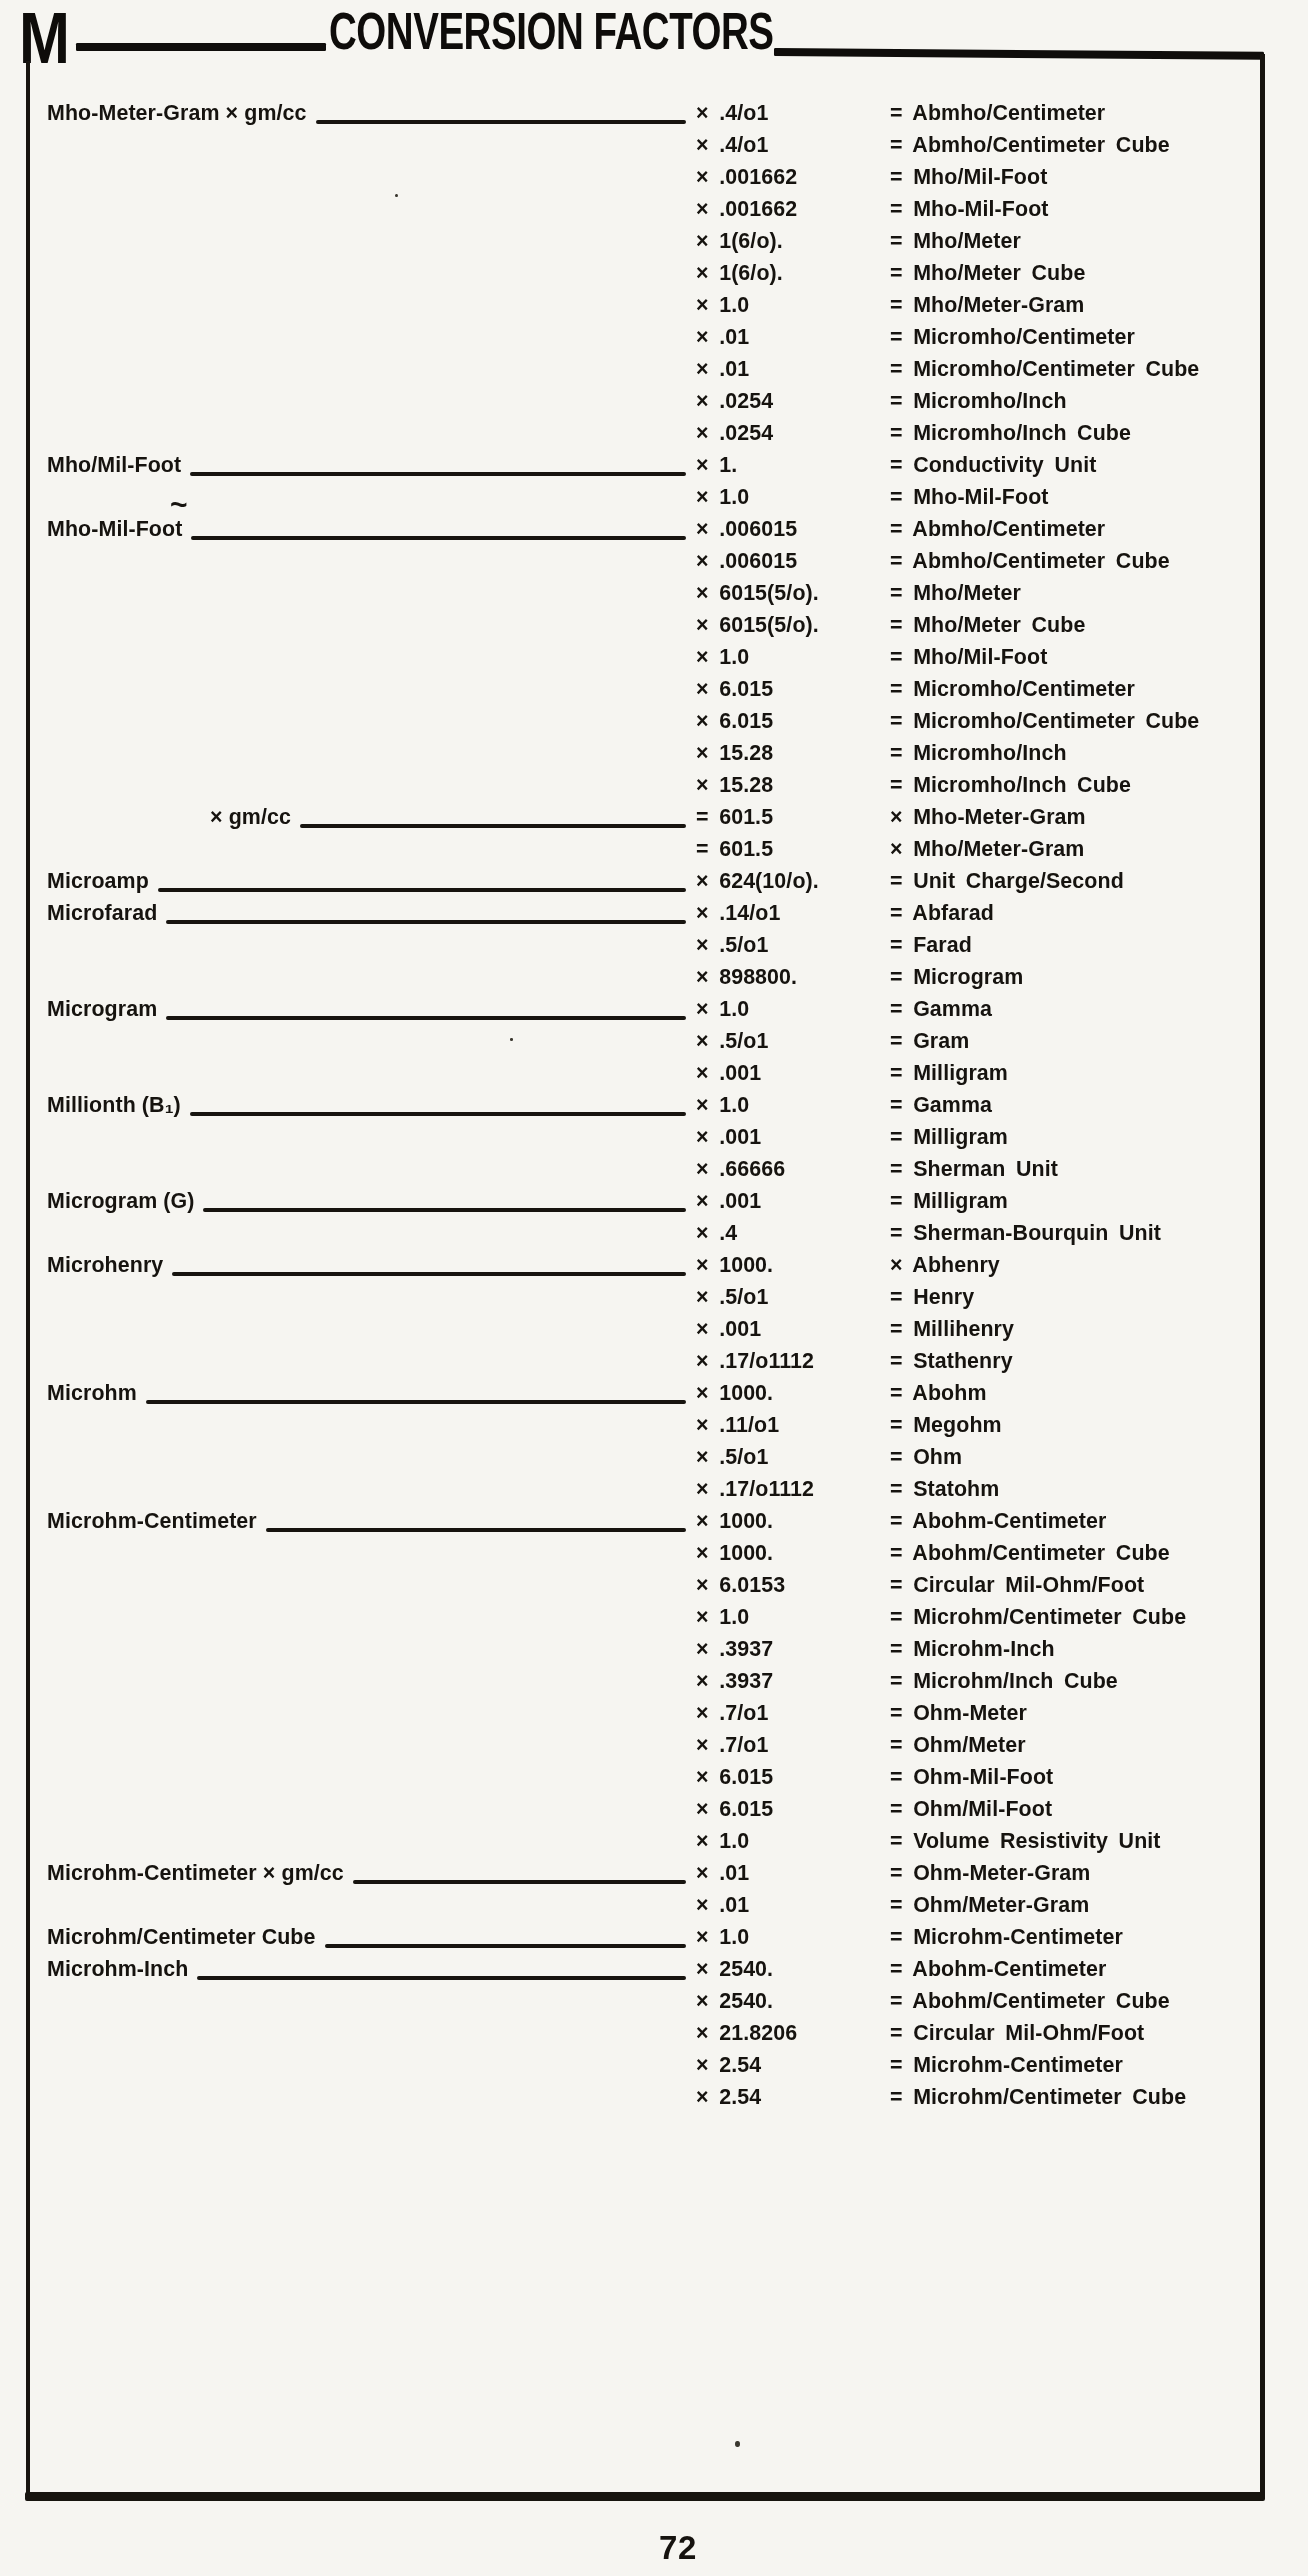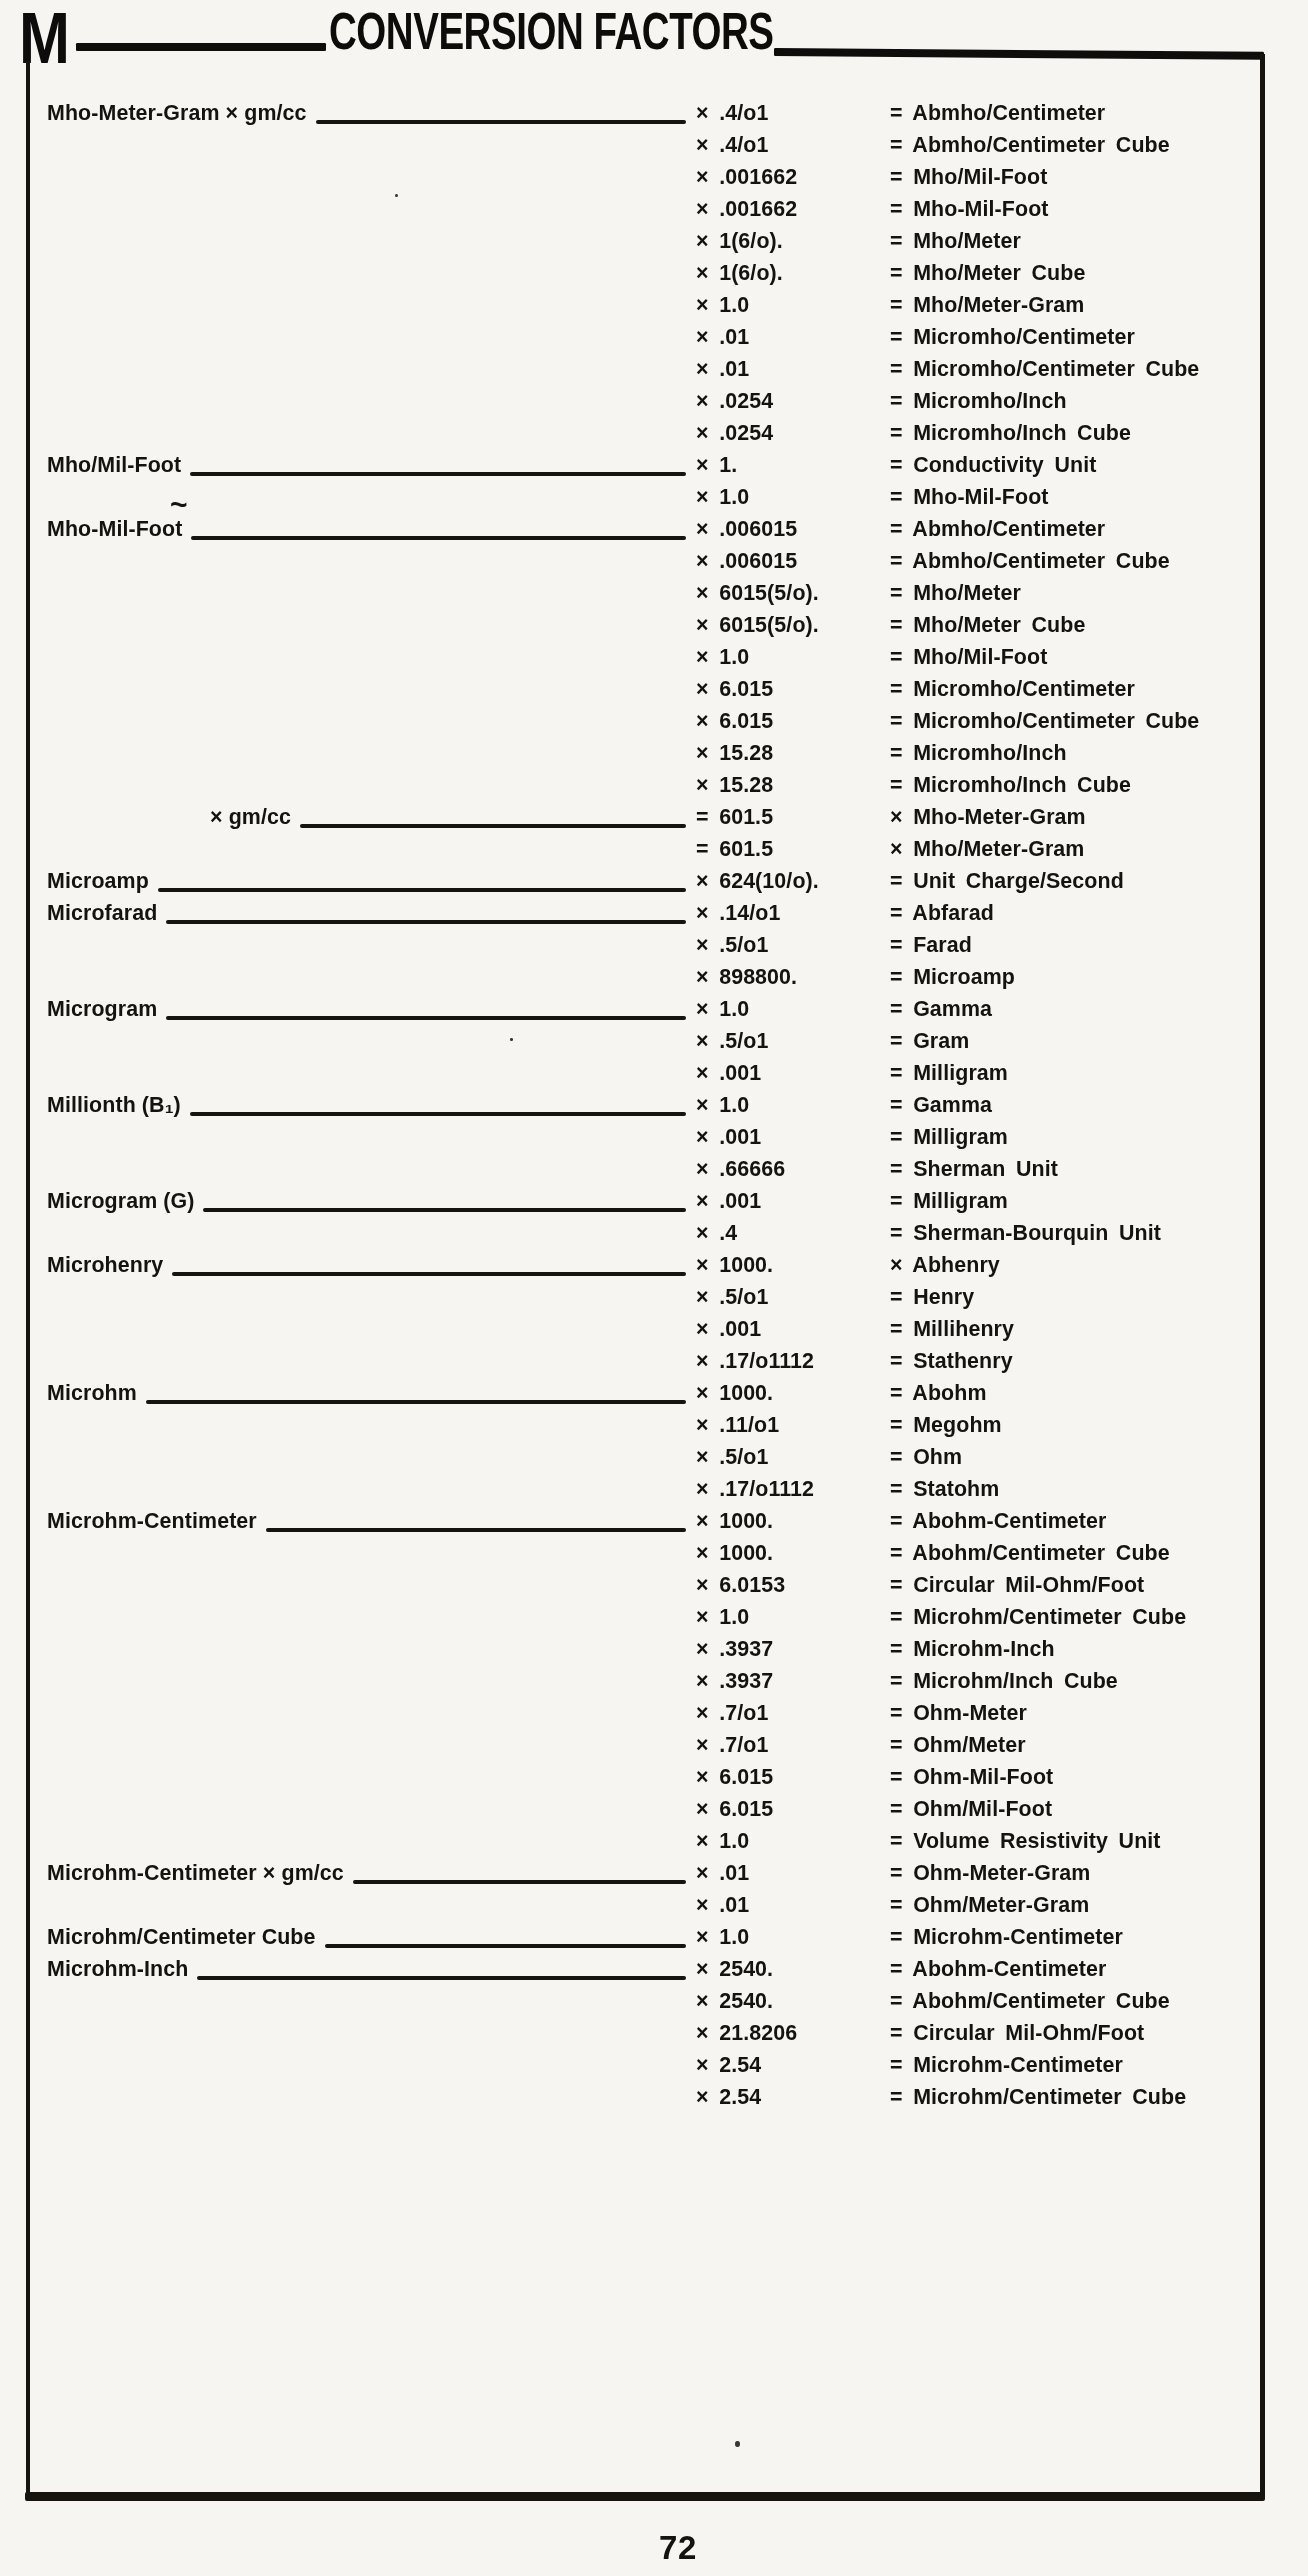--- a/index.html
+++ b/index.html
@@ -291,21 +291,21 @@
         <div class="cols">
           <span class="factor">× .5/o1</span>
           <span class="result">= Farad</span>
         </div>
       </div>
       <div class="row">
         <span class="label"></span>
         <div class="fill"></div>
         <div class="cols">
           <span class="factor">× 898800.</span>
-          <span class="result">= Microamp</span>
+          <span class="result">= Microgram</span>
         </div>
       </div>
       <div class="row">
         <span class="label">Microgram</span>
         <div class="fill line"></div>
         <div class="cols">
           <span class="factor">× 1.0</span>
           <span class="result">= Gamma</span>
         </div>
       </div>

